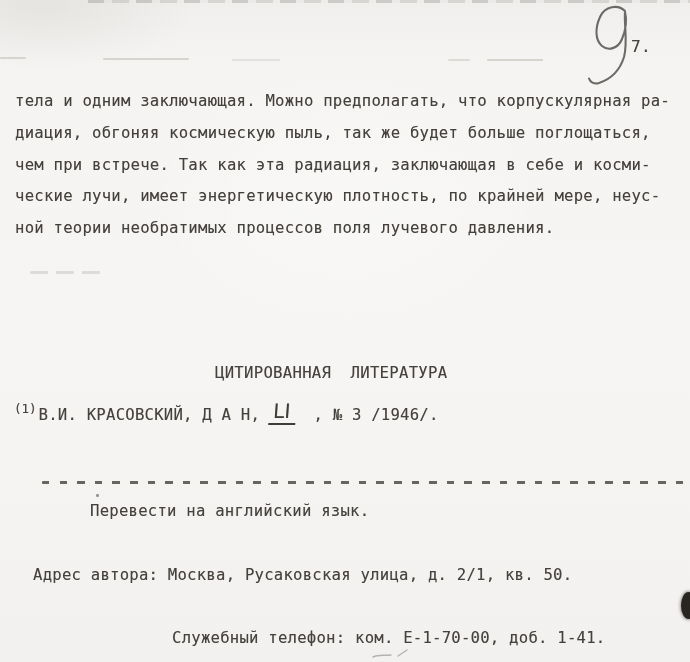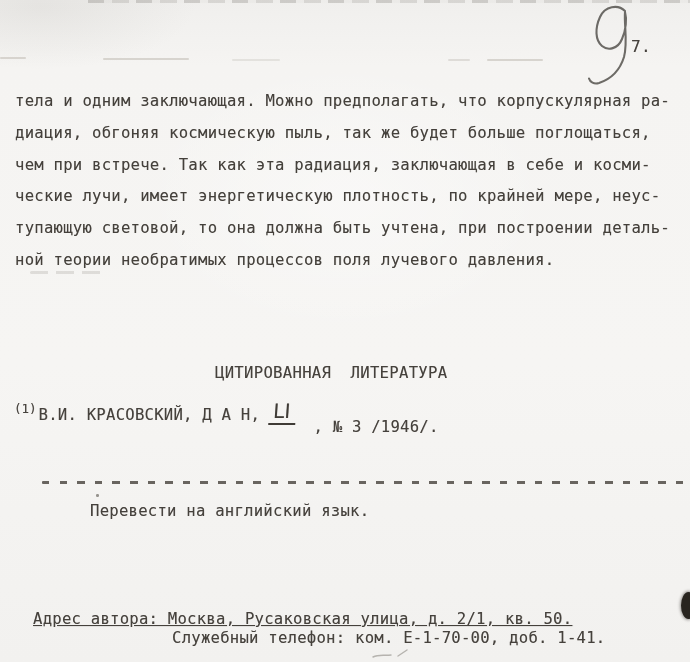--- a/index.html
+++ b/index.html
@@ -32,28 +32,28 @@
   .citation .marker{font-size:12.5px;margin-top:-2px;margin-right:2px;letter-spacing:0;}
   .citation .author{margin-top:4px;}
   .citation .volume{
     font-family:"DejaVu Sans", sans-serif;
     font-size:20px;line-height:20px;
     display:inline-block;margin:2px 8px 0 9px;padding:0 5px 2px 4px;
     border-bottom:2px solid #3f3b36;
     transform:skewX(-4deg);
     color:#3f3b36;
   }
-  .citation .issue{margin-top:16px;}
+  .citation .issue{margin-top:4px;}
   .sep{
     position:absolute;left:42px;top:481px;width:648px;height:2.6px;
     background:repeating-linear-gradient(90deg,#4a453f 0 7.5px,transparent 7.5px 17.6px);
     opacity:.82;border-radius:1px;
   }
   .note{top:502px;left:90px;}
-  .address{top:610px;left:33px;text-decoration:underline;}
+  .address{top:566px;left:33px;}
   .phone{top:629px;left:172px;}
   .pagenum{top:37px;left:631px;font-size:16px;}
   .hw9{position:absolute;left:576px;top:2px;width:66px;height:86px;}
   .top-noise{
     position:absolute;left:88px;right:0;top:0;height:3px;
     background:repeating-linear-gradient(90deg,
       rgba(120,116,110,.45) 0 16px, rgba(190,187,181,.15) 16px 24px,
       rgba(140,136,130,.38) 24px 41px, rgba(210,208,203,.1) 41px 48px);
     opacity:.65;
   }
@@ -94,21 +94,20 @@
              C48,24 52,40 48,55 C44,68 35,77 23,81 C18,82.5 14,80 13,76.5" fill="none" stroke="#55524e" stroke-width="2.1" stroke-linecap="round" opacity="0.85"></path>
   </svg>
 
   <div class="tw pagenum">7.</div>
 
   <div class="paragraph">
     <div class="line">тела и одним заключающая. Можно предполагать, что корпускулярная ра-</div>
     <div class="line">диация, обгоняя космическую пыль, так же будет больше поглощаться,</div>
     <div class="line">чем при встрече. Так как эта радиация, заключающая в себе и косми-</div>
     <div class="line">ческие лучи, имеет энергетическую плотность, по крайней мере, неус-</div>
-    <div class="line">тупающую световой, то она должна быть учтена, при построении деталь-</div>
     <div class="line">ной теории необратимых процессов поля лучевого давления.</div>
   </div>
 
   <div class="smudge-mid"></div>
 
   <div class="tw heading">ЦИТИРОВАННАЯ  ЛИТЕРАТУРА</div>
 
   <div class="tw citation">
     <span class="marker">(1)</span>
     <span class="author">В.И. КРАСОВСКИЙ, Д А Н,</span>

